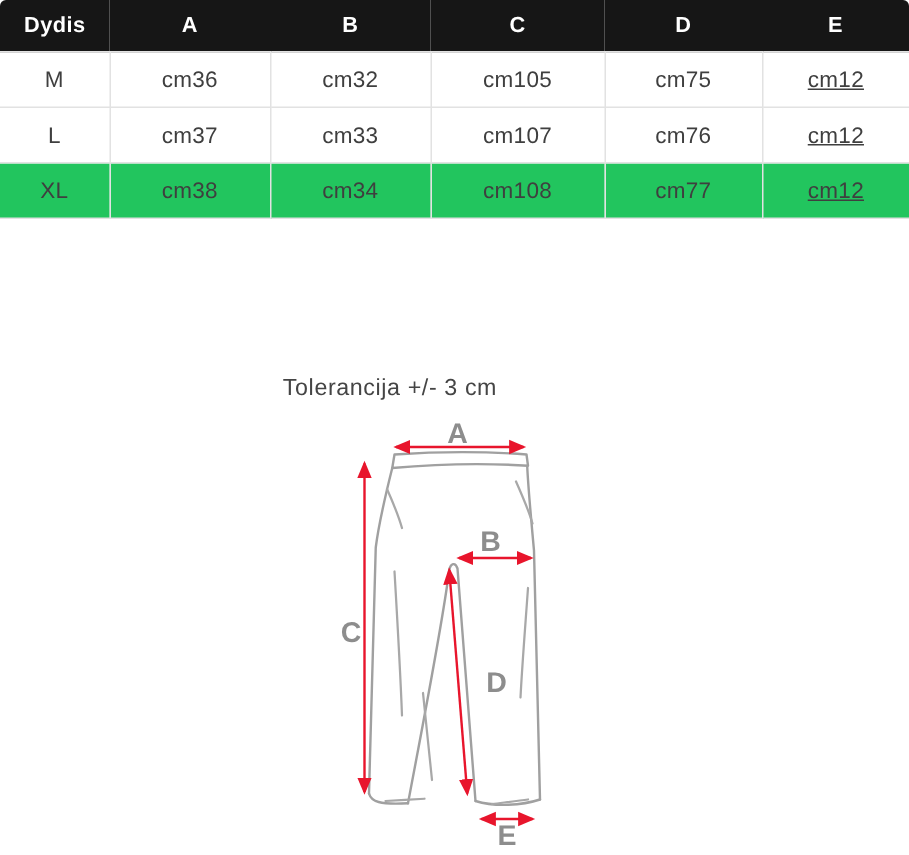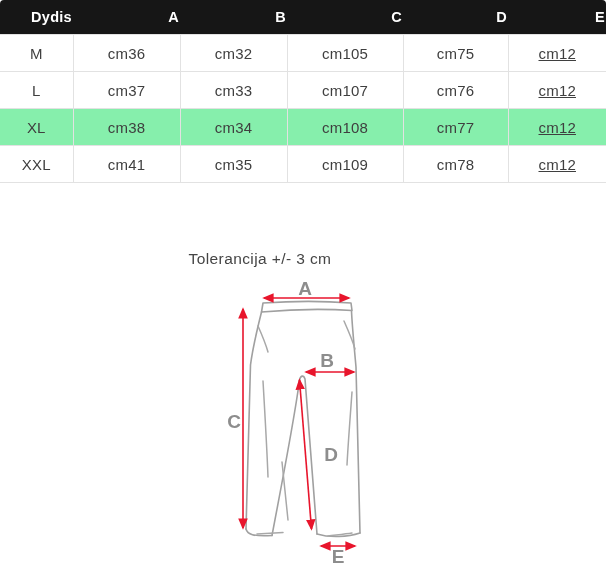--- a/index.html
+++ b/index.html
@@ -20,39 +20,39 @@
     border-collapse: collapse;
     table-layout: fixed;
   }
   table.size-table thead th {
     background: #161616;
     color: #ffffff;
     height: 32px;
     font-size: 14.5px;
     font-weight: 600;
     letter-spacing: 0.3px;
-    text-align: right;
+    text-align: center;
     vertical-align: middle;
     border: none;
   }
   table.size-table thead th:first-child { border-top-left-radius: 4px; }
   table.size-table thead th:last-child  { border-top-right-radius: 4px; }
   table.size-table tbody td {
     height: 34px;
     text-align: center;
     vertical-align: middle;
     font-size: 15px;
     color: #3f3f3f;
     letter-spacing: 0.2px;
     border: 1px solid #e2e2e2;
     background: #ffffff;
   }
   table.size-table tbody td:first-child { border-left: none; }
   table.size-table tbody td:last-child  { border-right: none; text-decoration: underline; }
-  table.size-table tbody tr.shaded td   { background: #86efac; }
+  table.size-table tbody tr.shaded td   { background: #22c55e; }
 
   
   .tolerance-note {
     position: absolute;
     top: 250px; left: 0; width: 520px;
     text-align: center;
     font-size: 15.5px;
     letter-spacing: 0.4px;
     color: #454545;
   }
@@ -112,28 +112,20 @@
         <td>cm12</td>
       </tr>
       <tr class="shaded">
         <td>XL</td>
         <td>cm38</td>
         <td>cm34</td>
         <td>cm108</td>
         <td>cm77</td>
         <td>cm12</td>
       </tr>
-      <tr>
-        <td>XXL</td>
-        <td>cm41</td>
-        <td>cm35</td>
-        <td>cm109</td>
-        <td>cm78</td>
-        <td>cm12</td>
-      </tr>
     </tbody>
   </table>
 </div>
 
 <div class="tolerance-note">Tolerancija +/- 3 cm</div>
 
 <svg class="pants-diagram" viewBox="0 0 606 570">
   <defs>
     <marker id="arrowhead" viewBox="0 0 10 10" refX="8" refY="5" markerWidth="7.5" markerHeight="7.5" orient="auto-start-reverse">
       <path d="M0,1 L9.5,5 L0,9 Z" fill="#e8152c"></path>

